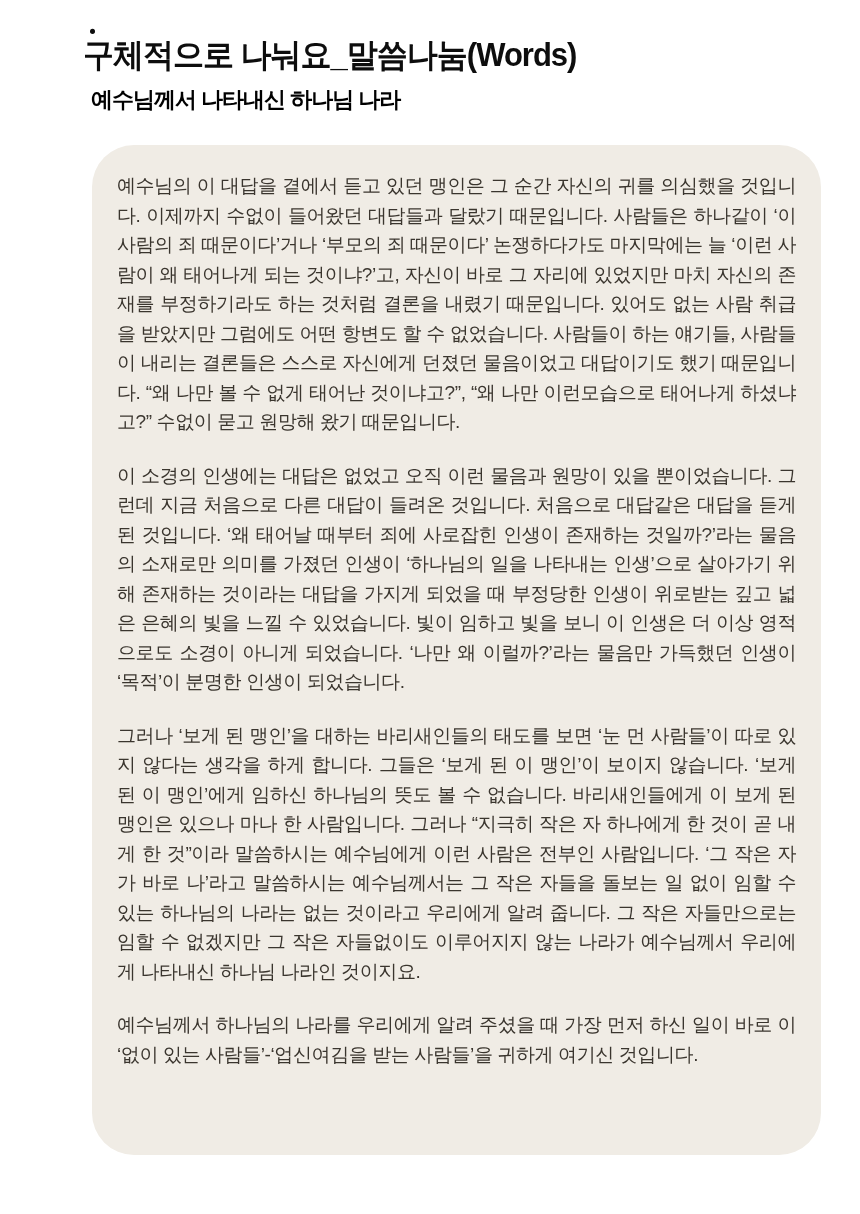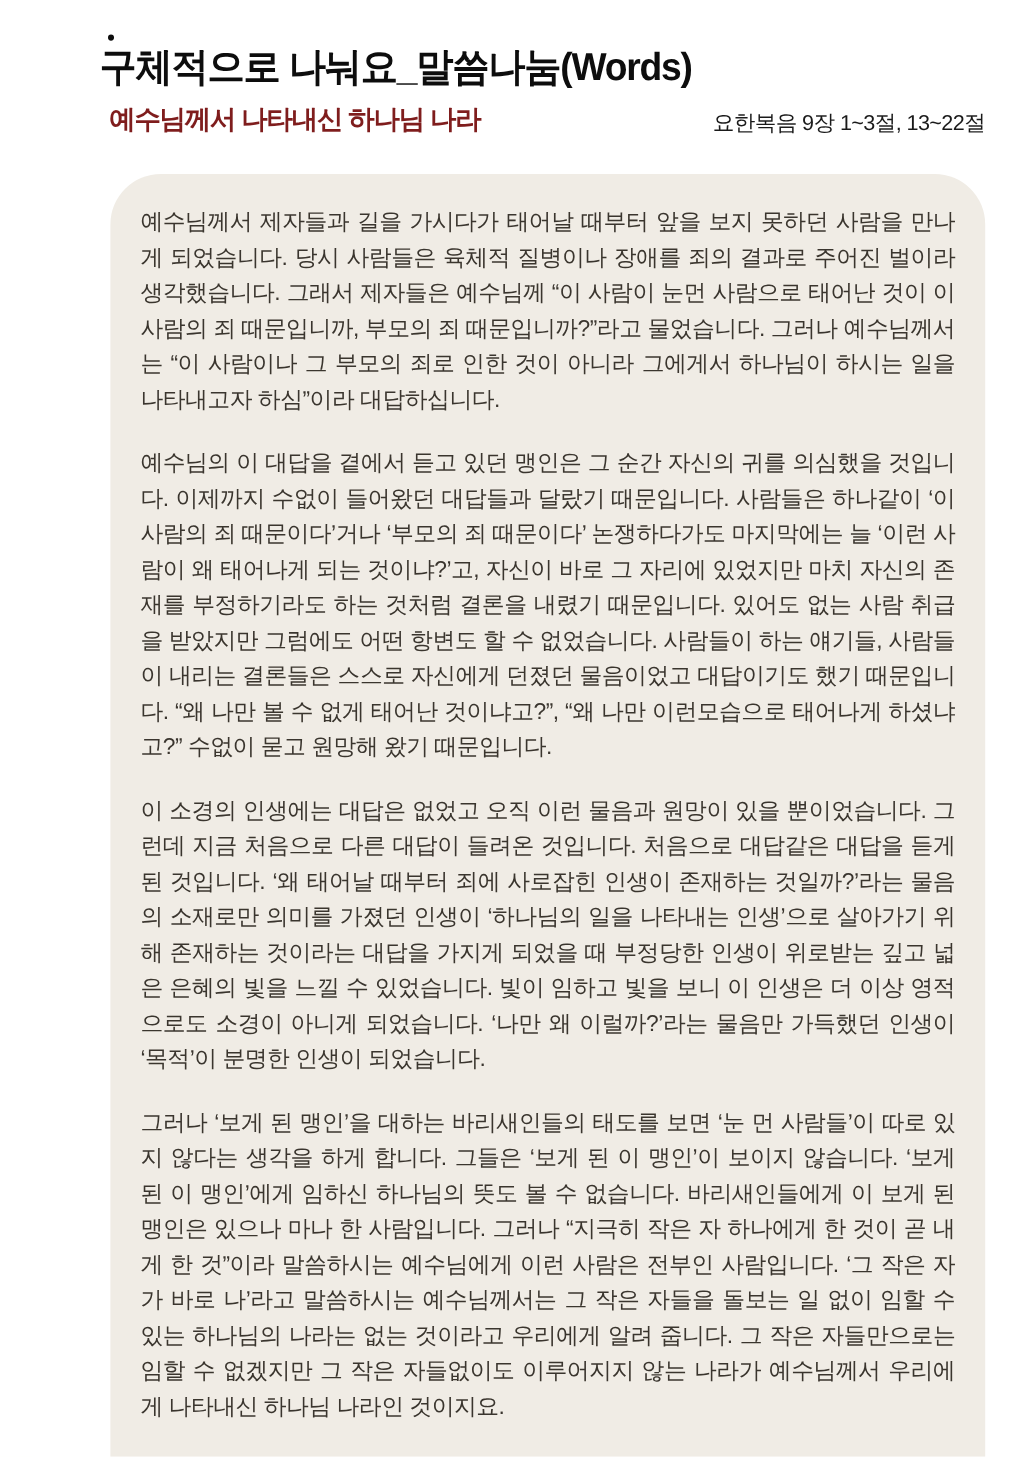--- a/index.html
+++ b/index.html
@@ -45,21 +45,21 @@
   .subtitle-row {
     display: flex;
     justify-content: space-between;
     align-items: flex-end;
     margin-top: 10px;
     padding-left: 8px;
   }
   .lesson-title {
     font-size: 22px;
     font-weight: bold;
-    color: #7f1d1d;
+    color: #000000;
     letter-spacing: -1px;
     text-align: center;
   }
   .scripture-ref {
     font-size: 18px;
     font-weight: normal;
     color: #1a1a1a;
     letter-spacing: -0.5px;
     padding-bottom: 1px;
   }
@@ -89,25 +89,23 @@
 
 <div class="page">
 
   <div class="header">
     <div class="page-title">
       <span class="title-dot"></span>
       <span>구체적으로 나눠요_말씀나눔(Words)</span>
     </div>
     <div class="subtitle-row">
       <span class="lesson-title">예수님께서 나타내신 하나님 나라</span>
-      <span class="scripture-ref">요한복음 9장 1~3절, 13~22절</span>
     </div>
   </div>
 
   <div class="content-box">
-    <p>예수님께서 제자들과 길을 가시다가 태어날 때부터 앞을 보지 못하던 사람을 만나게 되었습니다. 당시 사람들은 육체적 질병이나 장애를 죄의 결과로 주어진 벌이라 생각했습니다. 그래서 제자들은 예수님께 “이 사람이 눈먼 사람으로 태어난 것이 이 사람의 죄 때문입니까, 부모의 죄 때문입니까?”라고 물었습니다. 그러나 예수님께서는 “이 사람이나 그 부모의 죄로 인한 것이 아니라 그에게서 하나님이 하시는 일을 나타내고자 하심”이라 대답하십니다.</p>
     <p>예수님의 이 대답을 곁에서 듣고 있던 맹인은 그 순간 자신의 귀를 의심했을 것입니다. 이제까지 수없이 들어왔던 대답들과 달랐기 때문입니다. 사람들은 하나같이 ‘이 사람의 죄 때문이다’거나 ‘부모의 죄 때문이다’ 논쟁하다가도 마지막에는 늘 ‘이런 사람이 왜 태어나게 되는 것이냐?’고, 자신이 바로 그 자리에 있었지만 마치 자신의 존재를 부정하기라도 하는 것처럼  결론을 내렸기 때문입니다. 있어도 없는 사람 취급을 받았지만 그럼에도 어떤 항변도 할 수  없었습니다. 사람들이 하는 얘기들, 사람들이 내리는 결론들은 스스로 자신에게 던졌던 물음이었고 대답이기도 했기 때문입니다. “왜 나만 볼 수 없게 태어난 것이냐고?”, “왜 나만 이런모습으로 태어나게 하셨냐고?” 수없이 묻고 원망해 왔기 때문입니다.</p>
     <p>이 소경의 인생에는 대답은 없었고 오직 이런 물음과 원망이 있을 뿐이었습니다. 그런데 지금 처음으로 다른 대답이 들려온 것입니다. 처음으로 대답같은 대답을 듣게 된 것입니다. ‘왜 태어날 때부터 죄에 사로잡힌 인생이 존재하는 것일까?’라는 물음의 소재로만 의미를 가졌던 인생이 ‘하나님의 일을 나타내는 인생’으로 살아가기 위해 존재하는 것이라는 대답을 가지게 되었을 때 부정당한 인생이 위로받는 깊고 넓은 은혜의 빛을 느낄 수 있었습니다. 빛이 임하고 빛을 보니 이 인생은 더 이상 영적으로도 소경이 아니게 되었습니다. ‘나만 왜 이럴까?’라는 물음만 가득했던 인생이 ‘목적’이 분명한 인생이 되었습니다.</p>
     <p>그러나 ‘보게 된 맹인’을 대하는 바리새인들의 태도를 보면 ‘눈 먼 사람들’이 따로 있지 않다는 생각을 하게 합니다. 그들은 ‘보게 된 이 맹인’이 보이지 않습니다. ‘보게 된 이 맹인’에게 임하신 하나님의 뜻도 볼 수 없습니다. 바리새인들에게 이 보게 된 맹인은 있으나 마나 한 사람입니다. 그러나 “지극히 작은 자 하나에게 한 것이 곧 내게 한 것”이라 말씀하시는 예수님에게 이런 사람은 전부인 사람입니다. ‘그 작은 자가 바로 나’라고 말씀하시는 예수님께서는 그 작은 자들을 돌보는 일 없이 임할 수 있는 하나님의 나라는 없는 것이라고 우리에게 알려 줍니다. 그 작은 자들만으로는 임할 수 없겠지만 그 작은 자들없이도 이루어지지 않는 나라가 예수님께서 우리에게 나타내신 하나님 나라인 것이지요.</p>
     <p>예수님께서 하나님의 나라를 우리에게 알려 주셨을 때 가장 먼저 하신 일이 바로 이 ‘없이 있는 사람들’-‘업신여김을 받는 사람들’을 귀하게 여기신 것입니다.</p>
   </div>
 
 </div>
 
 </body></html>

